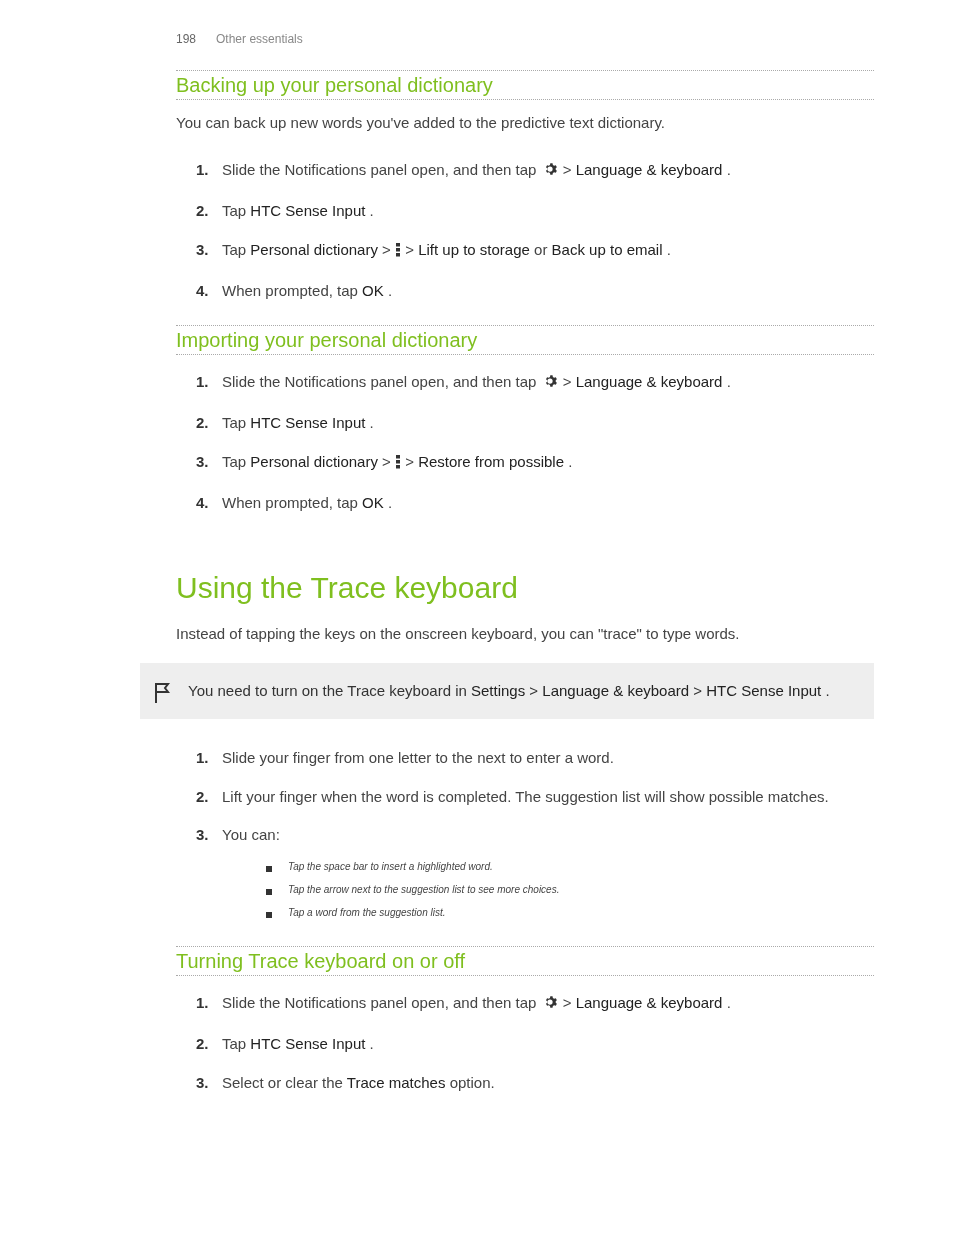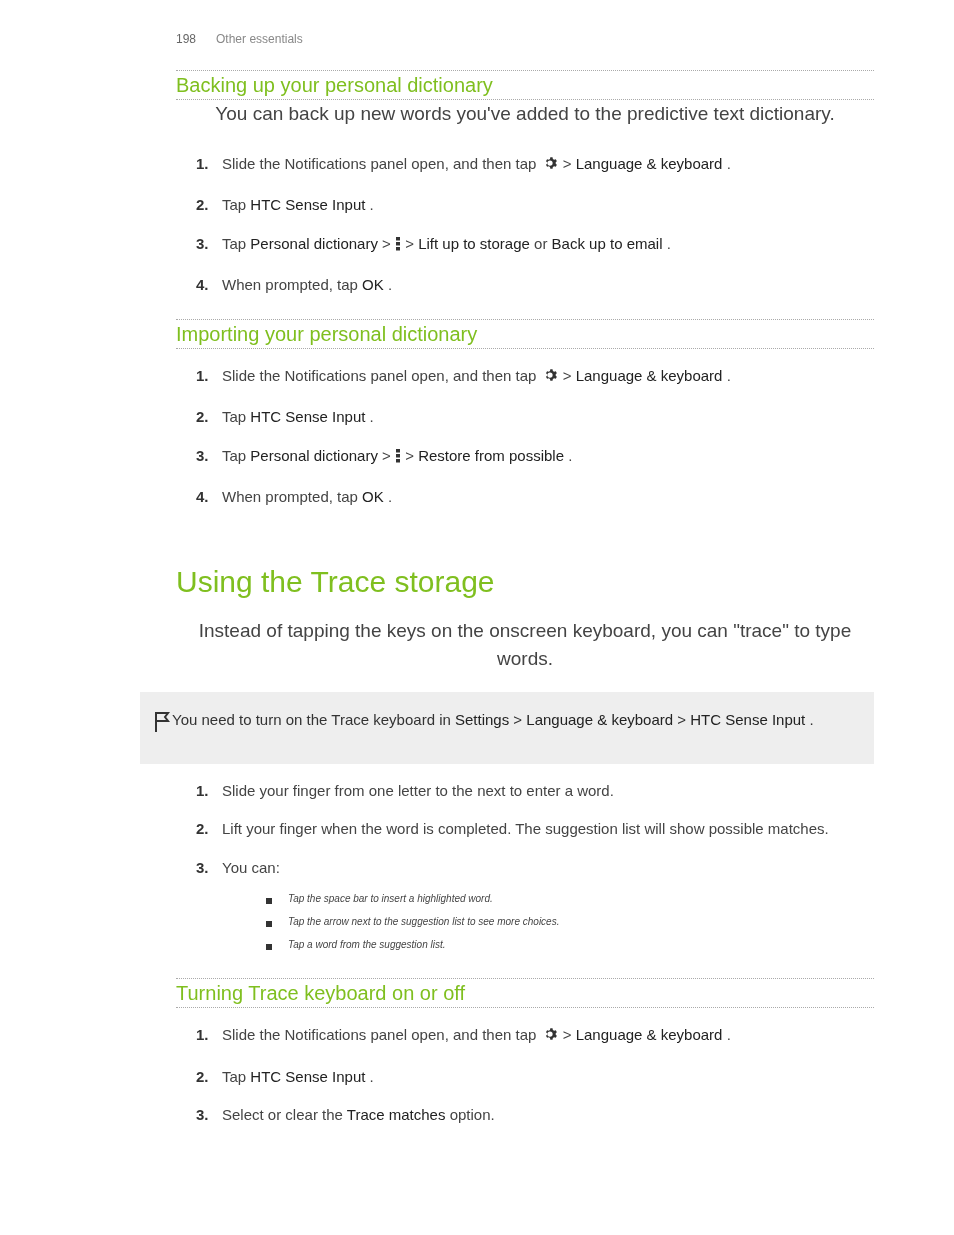--- a/index.html
+++ b/index.html
@@ -27,25 +27,24 @@
       border-bottom: 1px dotted #aaa;
     }
     .subheading {
       color: #7fbf1f;
       font-size: 20px;
       font-weight: 400;
       padding: 3px 0 2px 0;
       margin-top: 10px;
     }
     .intro {
-      font-size: 19px;
+      font-size: 15px;
       color: #444;
-      margin: 0 0 16px 0;
+      margin: 12px 0 16px 0;
       line-height: 1.5;
-      text-align: center;
     }
     ol.steps {
       list-style: none;
       counter-reset: step;
       margin: 8px 0 14px 20px;
     }
     ol.steps > li {
       counter-increment: step;
       position: relative;
       padding: 8px 0 8px 26px;
@@ -65,22 +64,23 @@
     .main-heading {
       color: #7fbf1f;
       font-size: 30px;
       font-weight: 500;
       margin: 48px 0 18px 0;
     }
     .callout {
       background: #eee;
       display: flex;
       align-items: flex-start;
-      padding: 16px 16px 24px 12px;
-      margin: 18px 0 8px -36px;
+      gap: 16px;
+      padding: 16px 16px 8px 12px;
+      margin: 18px 0 20px -36px;
       font-size: 15px;
       color: #333;
       line-height: 1.55;
     }
     .callout-icon {
       flex-shrink: 0;
       margin-top: 2px;
     }
     ul.bullets {
       list-style: none;
@@ -185,21 +185,21 @@
       <span class="bold">Restore from possible</span>
       <span>.</span>
     </li>
     <li>
       <span>When prompted, tap </span>
       <span class="bold">OK</span>
       <span>.</span>
     </li>
   </ol>
 
-  <div class="main-heading">Using the Trace storage</div>
+  <div class="main-heading">Using the Trace keyboard</div>
   <div class="intro">Instead of tapping the keys on the onscreen keyboard, you can "trace" to type words.</div>
 
   <div class="callout">
     <span class="callout-icon">
       <svg width="20" height="24" viewBox="0 0 20 24">
           <path fill="none" stroke="#333" stroke-width="2" d="M4 2 v20 M4 3 h12 l-3 4 3 4 H4"></path>
         </svg>
     </span>
     <span>
       <span>You need to turn on the Trace keyboard in </span>

